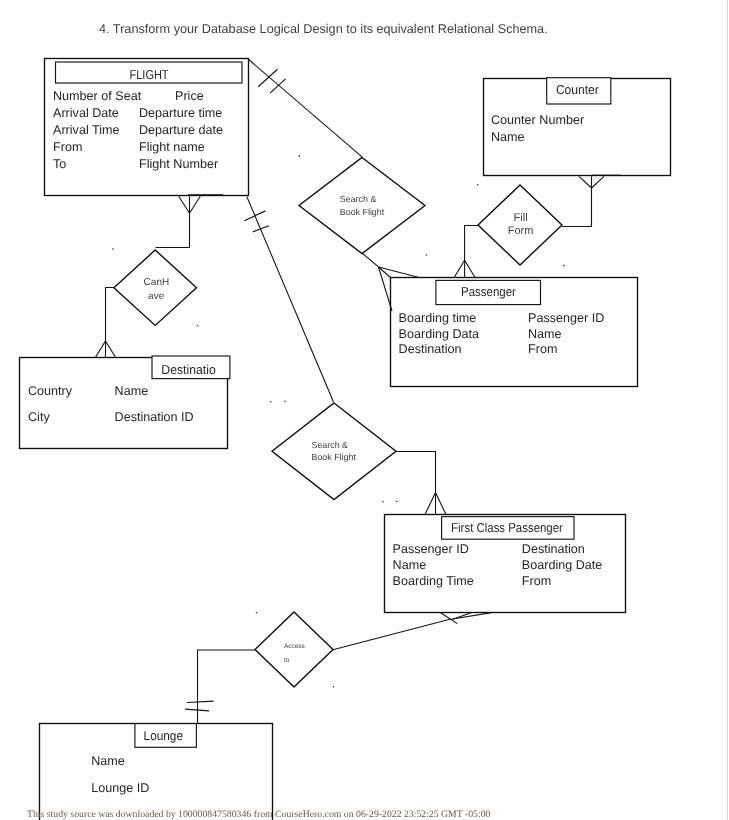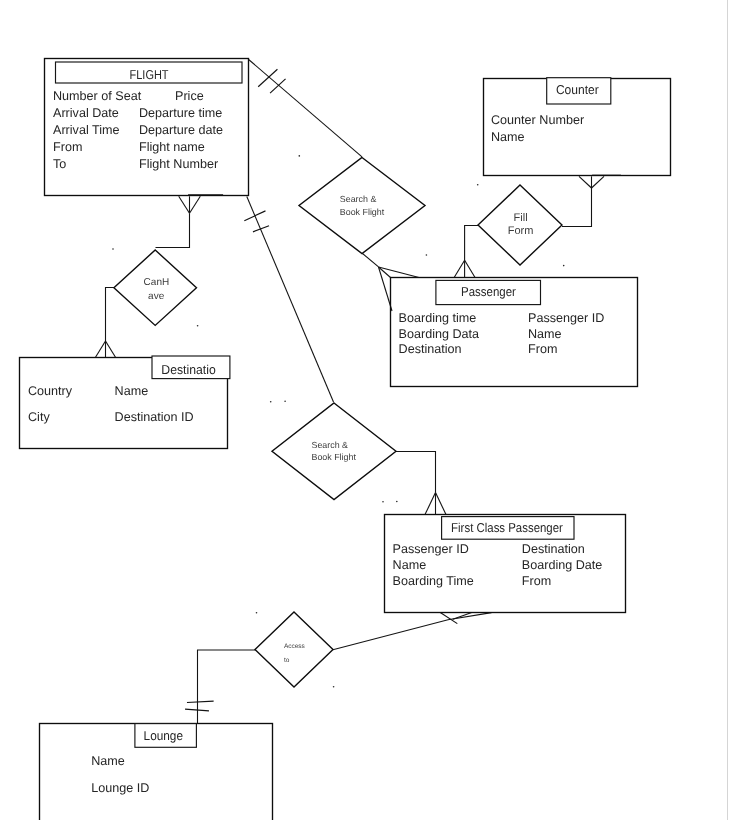--- a/index.html
+++ b/index.html
@@ -17,20 +17,21 @@
   .box{fill:none;stroke:#0d0d0d;stroke-width:1.35;}
   .tbox{fill:#ffffff;stroke:#161616;stroke-width:1.15;}
   .conn{fill:none;stroke:#141414;stroke-width:1.1;stroke-linecap:butt;}
   .diamond{fill:#ffffff;stroke:#0d0d0d;stroke-width:1.4;stroke-linejoin:miter;}
   .tick{stroke:#131313;stroke-width:1.15;}
 </style>
 </head>
 <body>
 
 <div id="page">
+  <div class="qtext">4. Transform your Database Logical Design to its equivalent Relational Schema.</div>
   <svg id="diagram" viewBox="0 0 729 820" width="729" height="820" xmlns="http://www.w3.org/2000/svg">
     <g id="g-conn">
         <polyline points="248.6,59.5 362,156.8" class="conn"></polyline>
         <line x1="258.18479576527807" y1="86.74916267562705" x2="277.41520423472195" y2="69.25083732437295" class="tick"></line>
         <line x1="270.0585879634937" y1="93.09369717996444" x2="285.5414120365063" y2="78.90630282003556" class="tick"></line>
         <polyline points="362.5,253.5 378.5,266.8" class="conn"></polyline>
         <polyline points="378.5,267 390.5,277.5" class="conn"></polyline>
         <polyline points="378.5,267 392,311" class="conn"></polyline>
         <polyline points="378.5,267 419,277.5" class="conn"></polyline>
         <g>
@@ -170,14 +171,15 @@
           <text x="311.5" y="447.8" class="rel-label" font-size="8.9" text-anchor="start">Search &amp;</text>
           <text x="311.5" y="460.40000000000003" class="rel-label" font-size="8.9" text-anchor="start">Book Flight</text>
         </g>
         <g>
           <polygon points="294,612 333,649.5 294,687 255,649.5" class="diamond"></polygon>
           <text x="283.9" y="648" class="rel-label" font-size="6.5" text-anchor="start">Access</text>
           <text x="283.9" y="662" class="rel-label" font-size="6.5" text-anchor="start">to</text>
         </g>
       </g>
   </svg>
+  <div class="footer">This study source was downloaded by 100000847580346 from CourseHero.com on 06-29-2022 23:52:25 GMT -05:00</div>
   <div class="pageedge"></div>
 </div>
 
 </body></html>

